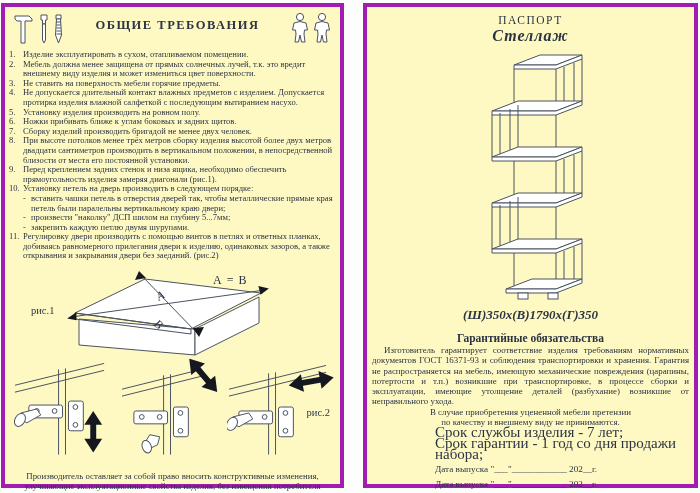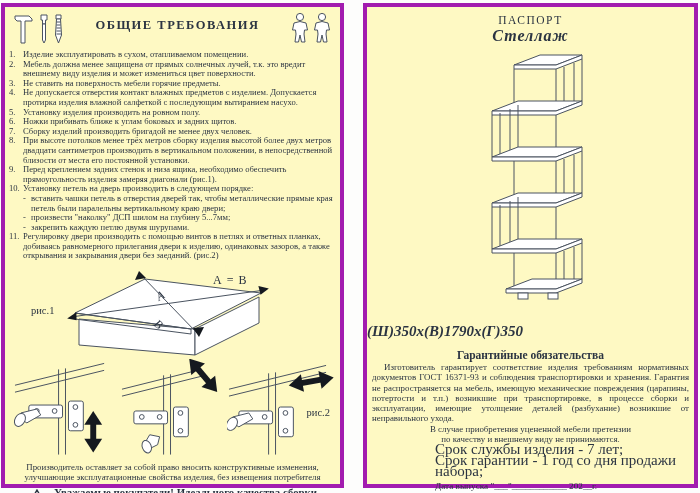--- a/index.html
+++ b/index.html
@@ -23,30 +23,30 @@
 
   .fig1-row{position:relative;height:92px;margin-top:4px;}
   .fig1-label{position:absolute;left:26px;top:40px;font-size:10.5px;}
   .fig1-caption{position:absolute;left:208px;top:8px;font-size:12px;letter-spacing:1px;}
   .fig1-svg{position:absolute;left:52px;top:2px;}
 
   .fig2-row{position:relative;height:103px;margin-top:2px;display:flex;align-items:flex-start;padding-left:8px;justify-content:space-between;}
   .fig2-label{position:absolute;right:10px;top:48px;font-size:10.5px;}
   .hinge{margin-right:4px;}
 
-  .producer-note{text-align:center;font-size:8.8px;line-height:9.8px;margin-top:1px;}
+  .producer-note{text-align:center;font-size:8.8px;line-height:9.8px;margin-top:10px;}
   .warning{display:flex;align-items:flex-start;justify-content:center;margin-top:4px;padding:0 12px;}
   .warning-text{text-align:center;font-size:10.8px;line-height:11.6px;font-weight:bold;}
   .warn-tri{margin:2px 8px 0 0;flex:0 0 auto;}
 
   
   .rp-header{text-align:center;font-size:11.5px;letter-spacing:1.5px;margin-top:7px;}
   .rp-product{text-align:center;font-size:16px;font-weight:bold;font-style:italic;margin-top:1px;letter-spacing:1px;}
   .shelf-wrap{text-align:center;margin-top:4px;height:258px;}
-  .rp-dims{font-weight:bold;font-style:italic;font-size:15px;margin-top:16px;}
+  .rp-dims{text-align:center;font-weight:bold;font-style:italic;font-size:13px;margin-top:0;}
   .rp-warranty-title{text-align:center;font-weight:bold;font-size:11.5px;margin-top:9px;}
   .rp-warranty-text{font-size:8.9px;line-height:10.3px;text-align:justify;padding:1px 5px 0 5px;text-indent:12px;}
   .rp-center-note{ text-align:center;font-size:8.9px;line-height:10.3px;}
   .rp-line{font-size:15px;line-height:10.6px;padding-left:68px;}
   .rp-date{font-size:9.2px;padding-left:68px;margin-top:5px;}
   .rp-stamp{text-align:right;font-weight:bold;font-size:13px;padding-right:8px;margin-top:0px;letter-spacing:0.5px;}
 
   svg{display:inline-block;vertical-align:top;}
   .ln{stroke:#4a5360;fill:none;stroke-width:1;}
   .lnf{stroke:#4a5360;fill:#ffffff;stroke-width:1;}
@@ -88,21 +88,21 @@
     <div class="req-item">
         <span class="num">2.</span>
         <span class="txt">Мебель должна менее защищена от прямых солнечных лучей, т.к. это вредит внешнему виду изделия и может измениться цвет поверхности.</span>
       </div>
     <div class="req-item">
         <span class="num">3.</span>
         <span class="txt">Не ставить на поверхность мебели горячие предметы.</span>
       </div>
     <div class="req-item">
         <span class="num">4.</span>
-        <span class="txt">Не допускается отверстия контакт влажных предметов с изделием. Допускается протирка изделия влажной салфеткой с последующим вытиранием насухо.</span>
+        <span class="txt">Не допускается длительный контакт влажных предметов с изделием. Допускается протирка изделия влажной салфеткой с последующим вытиранием насухо.</span>
       </div>
     <div class="req-item">
         <span class="num">5.</span>
         <span class="txt">Установку изделия производить на ровном полу.</span>
       </div>
     <div class="req-item">
         <span class="num">6.</span>
         <span class="txt">Ножки прибивать ближе к углам боковых и задних щитов.</span>
       </div>
     <div class="req-item">

